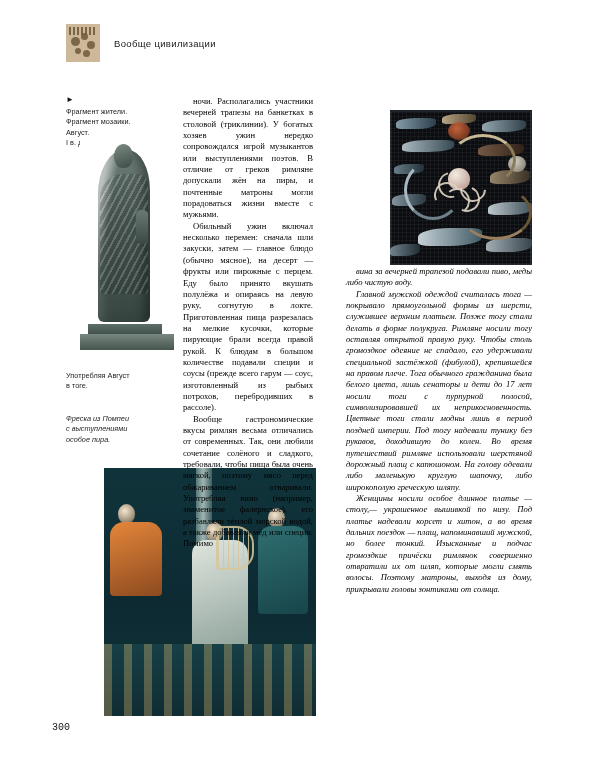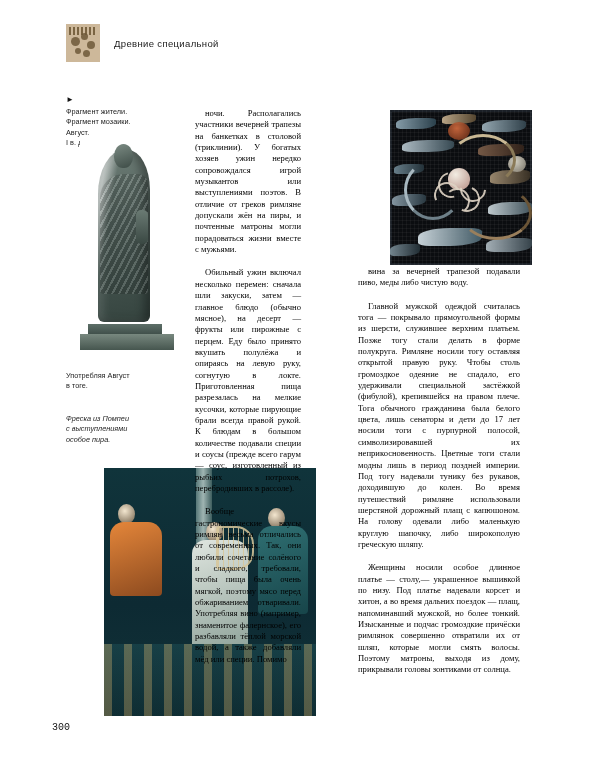--- a/index.html
+++ b/index.html
@@ -204,25 +204,25 @@
   
   .col-text {
     position: absolute;
     font-size: 8.6px;
     line-height: 11.35px;
     text-align: justify;
     text-justify: inter-word;
     hyphens: manual;
     color: #000;
   }
-  .col-text p { margin: 12px; text-indent: 10px; }
+  .col-text p { margin: 0; text-indent: 10px; }
   .col-text p.first { text-indent: 10px; }
 
   #col-left  { left: 183px; top: 96px;  width: 130px; }
-  #col-right { left: 346px; top: 254px; width: 186px; }
+  #col-right { left: 346px; top: 266px; width: 186px; font-style: italic; }
 
   
   .folio {
     position: absolute;
     left: 52px;
     top: 722px;
     font-family: Liberation Mono, monospace;
     font-size: 10px;
     color: #111;
   }
@@ -232,21 +232,21 @@
 
 <div class="running-head">
   <div class="rh-emblem">
     <div class="crest"></div>
     <div class="blob b1"></div>
     <div class="blob b2"></div>
     <div class="blob b3"></div>
     <div class="blob b4"></div>
     <div class="blob b5"></div>
   </div>
-  <div class="rh-title">Древние специальной</div>
+  <div class="rh-title">Вообще цивилизации</div>
 </div>
 
 <div class="margin-col">
 
   <div class="caption" style="margin-bottom:0;">
     <span class="arrow">►</span>
     <span class="ln">Фрагмент жители.</span>
     <span class="ln">Фрагмент мозаики.</span>
     <span class="ln">Август.</span>
     <span class="ln">I в. до н. э.</span>

